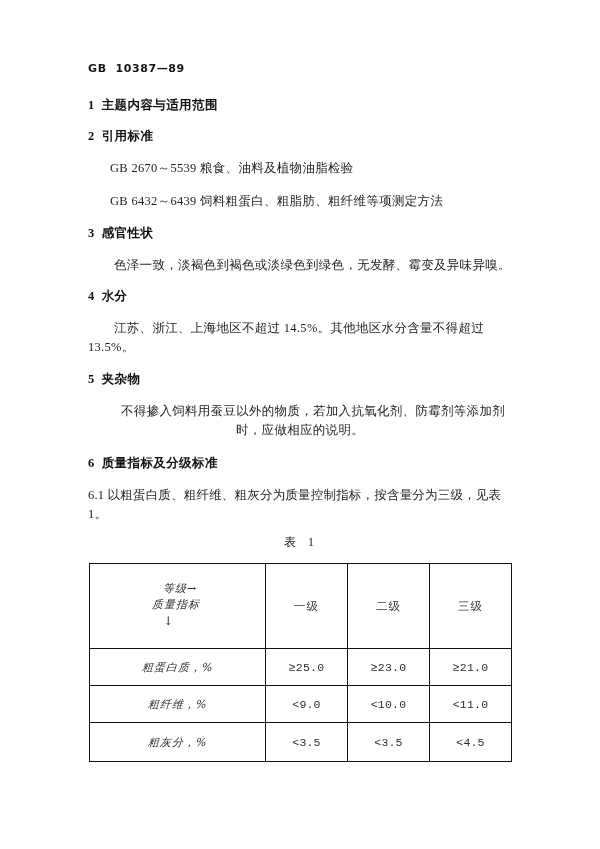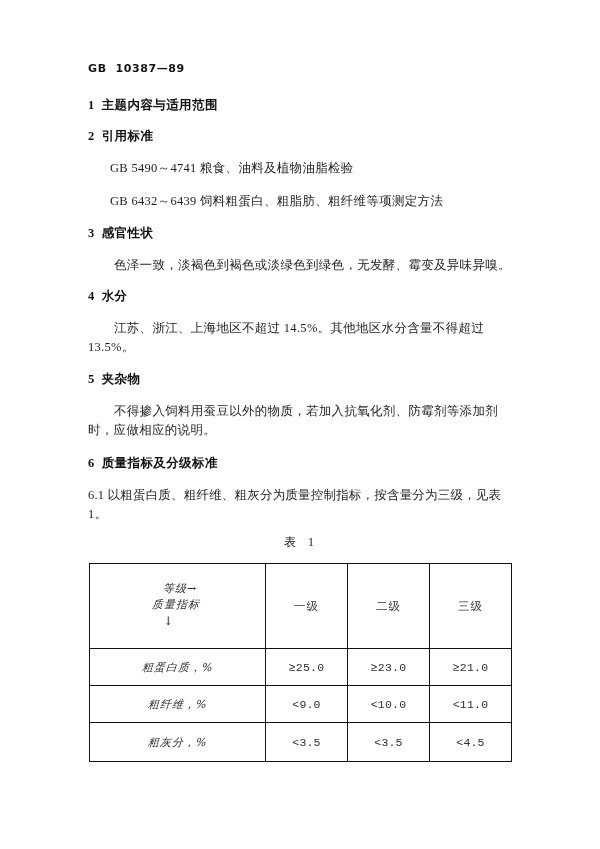--- a/index.html
+++ b/index.html
@@ -63,20 +63,21 @@
     margin: 0 0 14px 0;
     text-indent: 26px;
     letter-spacing: 0.3px;
   }
   .para.ref {
     text-indent: 22px;
   }
   .para.wrap {
     text-indent: 26px;
     margin-bottom: 16px;
+    text-align: center;
   }
 
   .clause {
     font-size: 12.5px;
     line-height: 1.5;
     color: #1d1d1d;
     margin: 0 0 10px 0;
     text-indent: 0;
     letter-spacing: 0.2px;
   }
@@ -162,21 +163,21 @@
 
 <div class="page">
 
   <div class="content">
 
     <div class="std-number">GB  10387—89</div>
 
     <div class="sec-head">1  主题内容与适用范围</div>
 
     <div class="sec-head">2  引用标准</div>
-    <p class="para ref">GB 5490～4741  粮食、油料及植物油脂检验</p>
+    <p class="para ref">GB 2670～5539  粮食、油料及植物油脂检验</p>
     <p class="para ref">GB 6432～6439  饲料粗蛋白、粗脂肪、粗纤维等项测定方法</p>
 
     <div class="sec-head">3  感官性状</div>
     <p class="para">色泽一致，淡褐色到褐色或淡绿色到绿色，无发酵、霉变及异味异嗅。</p>
 
     <div class="sec-head">4  水分</div>
     <p class="para">江苏、浙江、上海地区不超过 14.5%。其他地区水分含量不得超过 13.5%。</p>
 
     <div class="sec-head">5  夹杂物</div>
     <p class="para wrap">不得掺入饲料用蚕豆以外的物质，若加入抗氧化剂、防霉剂等添加剂时，应做相应的说明。</p>

